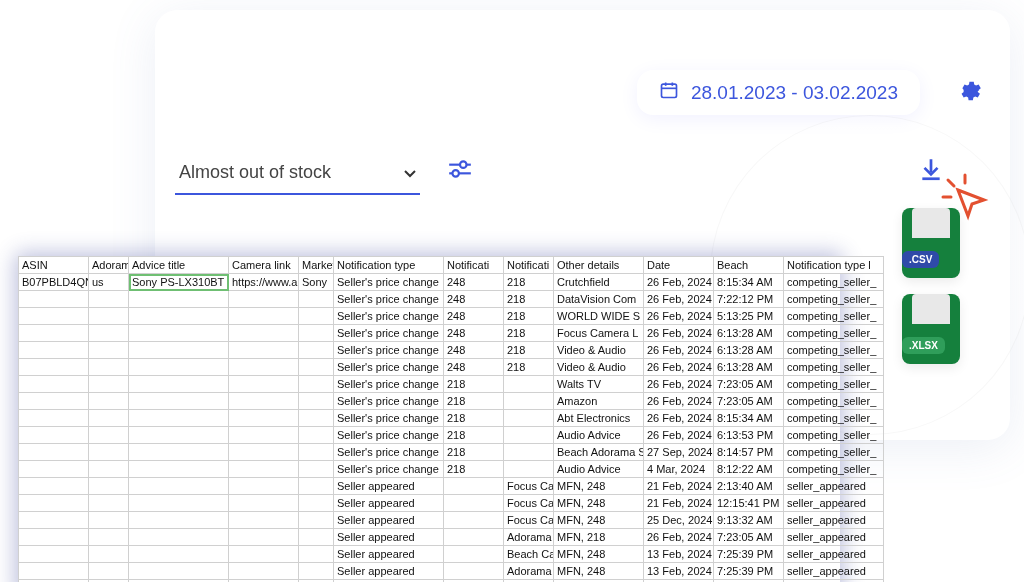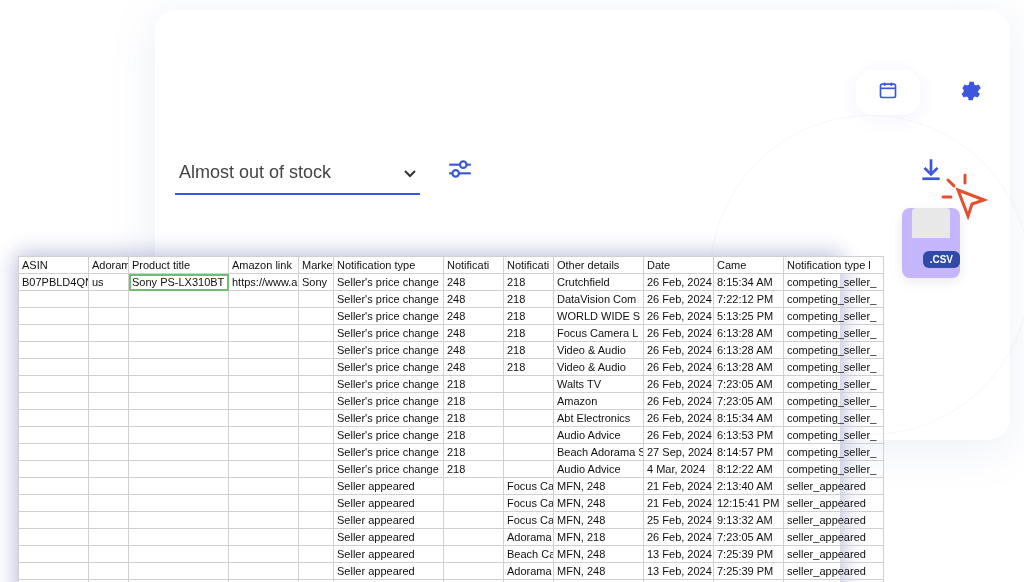--- a/index.html
+++ b/index.html
@@ -92,25 +92,25 @@
   position: absolute;
   right: 20px;
   top: 162px;
   color: #e35030;
 }
 .file-badge {
   position: absolute;
   width: 58px;
   height: 70px;
   border-radius: 8px;
-  background: #c4b5fd;
+  background: #15803d;
   box-shadow: 0 4px 12px rgba(0,0,0,0.08);
   display: flex;
   align-items: flex-end;
-  justify-content: flex-end;
+  justify-content: flex-start;
   padding-bottom: 10px;
   cursor: pointer;
 }
 .file-badge::before {
   content: '';
   position: absolute;
   top: 0; left: 10px; right: 10px; height: 30px;
   background: #e8e8e8;
   border-radius: 4px 4px 0 0;
 }
@@ -174,20 +174,21 @@
 
   <div class="date-pill">
     <span>
       <svg width="20" height="20" viewBox="0 0 24 24" fill="none" stroke="#3c56dd" stroke-width="2">
           <rect x="3" y="5" width="18" height="16" rx="2"></rect>
           <line x1="3" y1="10" x2="21" y2="10"></line>
           <line x1="8" y1="3" x2="8" y2="7"></line>
           <line x1="16" y1="3" x2="16" y2="7"></line>
         </svg>
     </span>
+    <span>28.01.2023  -  03.02.2023</span>
   </div>
 
   <span class="gear">
     <svg width="26" height="26" viewBox="0 0 24 24" fill="#3c56dd">
         <path d="M12 8a4 4 0 100 8 4 4 0 000-8zm9 4a7.9 7.9 0 00-.1-1l2-1.6-2-3.4-2.4 1a8 8 0 00-1.7-1l-.4-2.6h-4l-.4 2.6a8 8 0 00-1.7 1l-2.4-1-2 3.4L7.1 11A7.9 7.9 0 007 12c0 .3 0 .7.1 1l-2 1.6 2 3.4 2.4-1a8 8 0 001.7 1l.4 2.6h4l.4-2.6a8 8 0 001.7-1l2.4 1 2-3.4-2-1.6c.1-.3.1-.7.1-1z"></path>
       </svg>
   </span>
 
   <div class="dropdown">
     <span>Almost out of stock</span>
@@ -221,20 +222,23 @@
     <svg width="50" height="50" viewBox="0 0 50 50" fill="none" stroke="#e35030" stroke-width="3" stroke-linecap="round">
         <line x1="8" y1="8" x2="14" y2="14"></line>
         <line x1="25" y1="3" x2="25" y2="11"></line>
         <line x1="3" y1="25" x2="11" y2="25"></line>
         <path d="M18 18 L44 28 L32 32 L28 44 Z"></path>
       </svg>
   </span>
 
   <div class="file-badge csv-badge">
     <span class="tag">.CSV</span>
+  </div>
+  <div class="file-badge xlsx-badge">
+    <span class="tag">.XLSX</span>
   </div>
 
 </div>
 
 <div class="sheet">
   <table>
     <colgroup>
       <col class="c-asin">
         <col class="c-market">
         <col class="c-title">
@@ -245,29 +249,29 @@
         <col class="c-n2">
       <col class="c-other">
         <col class="c-date">
         <col class="c-time">
         <col class="c-n3">
     </colgroup>
     <thead>
         <tr id="hdr-row">
           <th>ASIN</th>
           <th>Adorama</th>
-          <th>Product title</th>
-          <th>Amazon link</th>
+          <th>Advice title</th>
+          <th>Camera link</th>
           <th>Market</th>
           <th>Notification type</th>
           <th>Notificati</th>
           <th>Notificati</th>
           <th>Other details</th>
           <th>Date</th>
-          <th>Came</th>
+          <th>Beach</th>
           <th>Notification type l</th>
         </tr>
       </thead>
     <tbody id="tbody">
         <tr>
           <td>B07PBLD4QN</td>
           <td>us</td>
           <td class="sel">Sony PS-LX310BT Belt</td>
           <td>https://www.a</td>
           <td>Sony</td>
@@ -464,21 +468,21 @@
         <tr>
           <td></td>
           <td></td>
           <td></td>
           <td></td>
           <td></td>
           <td>Seller appeared</td>
           <td></td>
           <td>Focus Came</td>
           <td>MFN, 248</td>
-          <td>25 Feb, 2024</td>
+          <td>25 Dec, 2024</td>
           <td>9:13:32 AM</td>
           <td>seller_appeared</td>
         </tr>
         <tr>
           <td></td>
           <td></td>
           <td></td>
           <td></td>
           <td></td>
           <td>Seller appeared</td>

